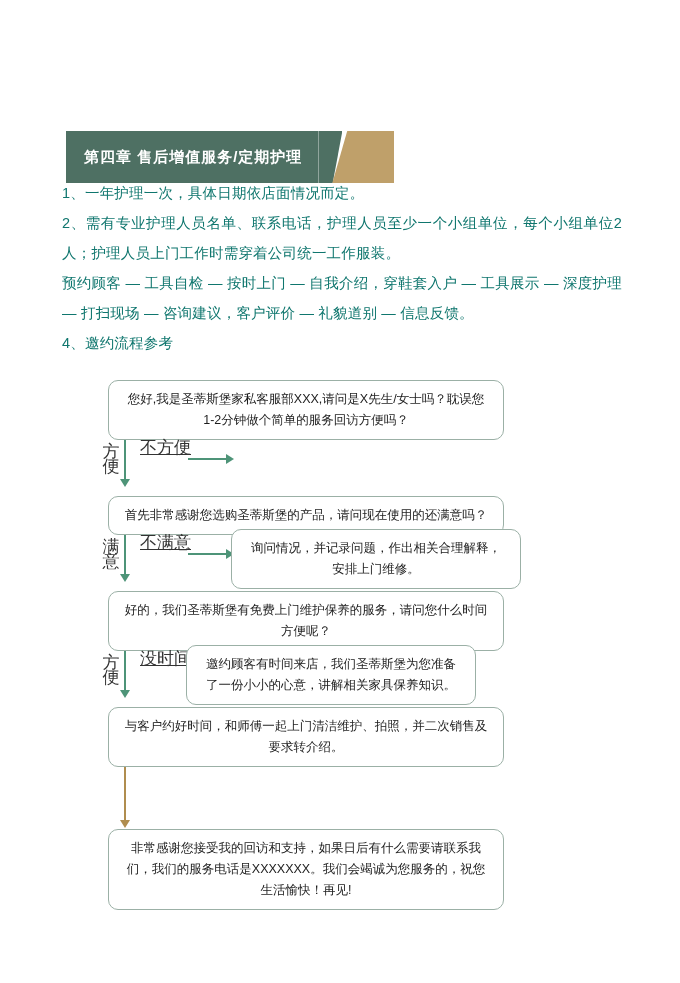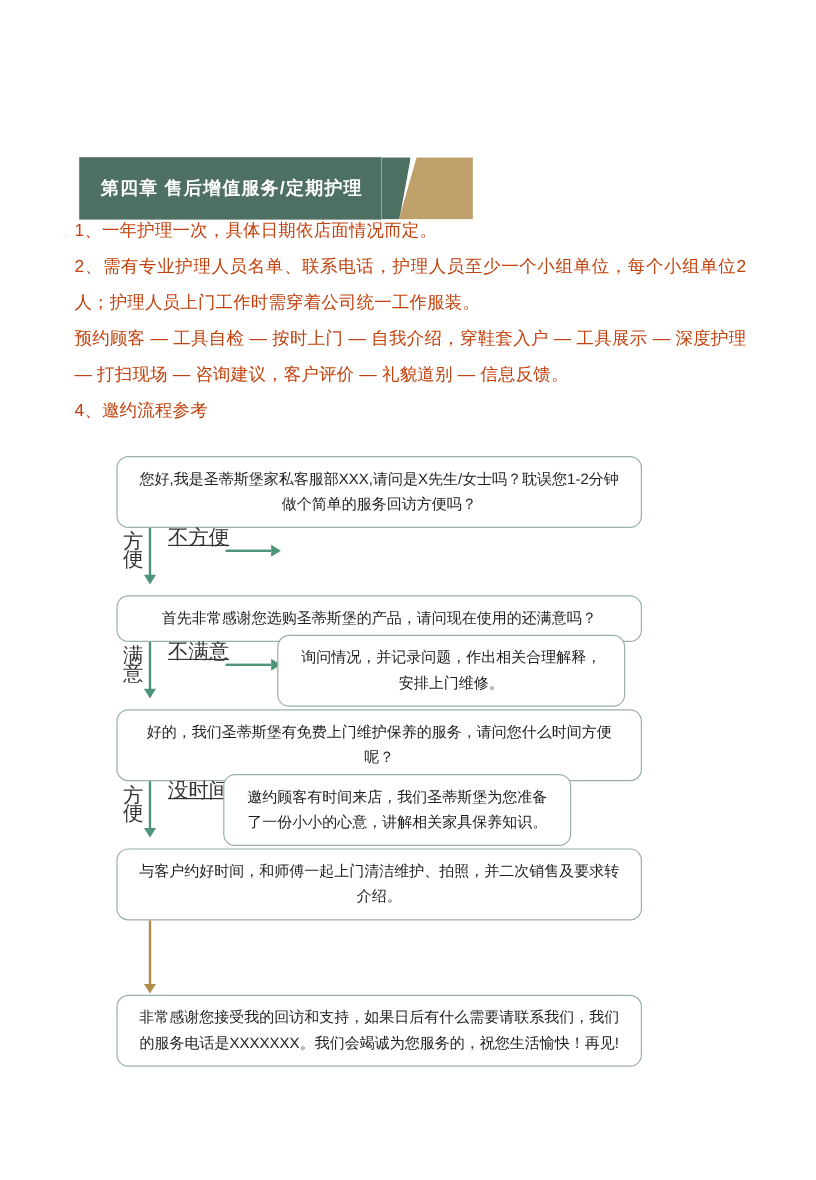--- a/index.html
+++ b/index.html
@@ -55,21 +55,21 @@
   }
 
   
   .body-text {
     position: absolute;
     left: 62px;
     top: 178px;
     width: 560px;
     font-size: 14.5px;
     line-height: 30px;
-    color: #c2410c;
+    color: #0f766e;
   }
   .body-text p {
     margin: 0;
     text-align: justify;
     letter-spacing: 0.2px;
   }
 
   
   .flow {
     position: absolute;
@@ -82,22 +82,22 @@
     border-radius: 10px;
     color: #1d1d1d;
     font-size: 12.5px;
     line-height: 21px;
     text-align: center;
     padding: 8px 14px;
     box-sizing: border-box;
     background: #ffffff;
   }
   .node.wide {
-    width: 438px;
-    margin-left: 1px;
+    width: 396px;
+    margin-left: 12px;
   }
   .node.right {
     width: 290px;
     margin-left: 135px;
   }
 
   .branch {
     position: relative;
     height: 48px;
   }

